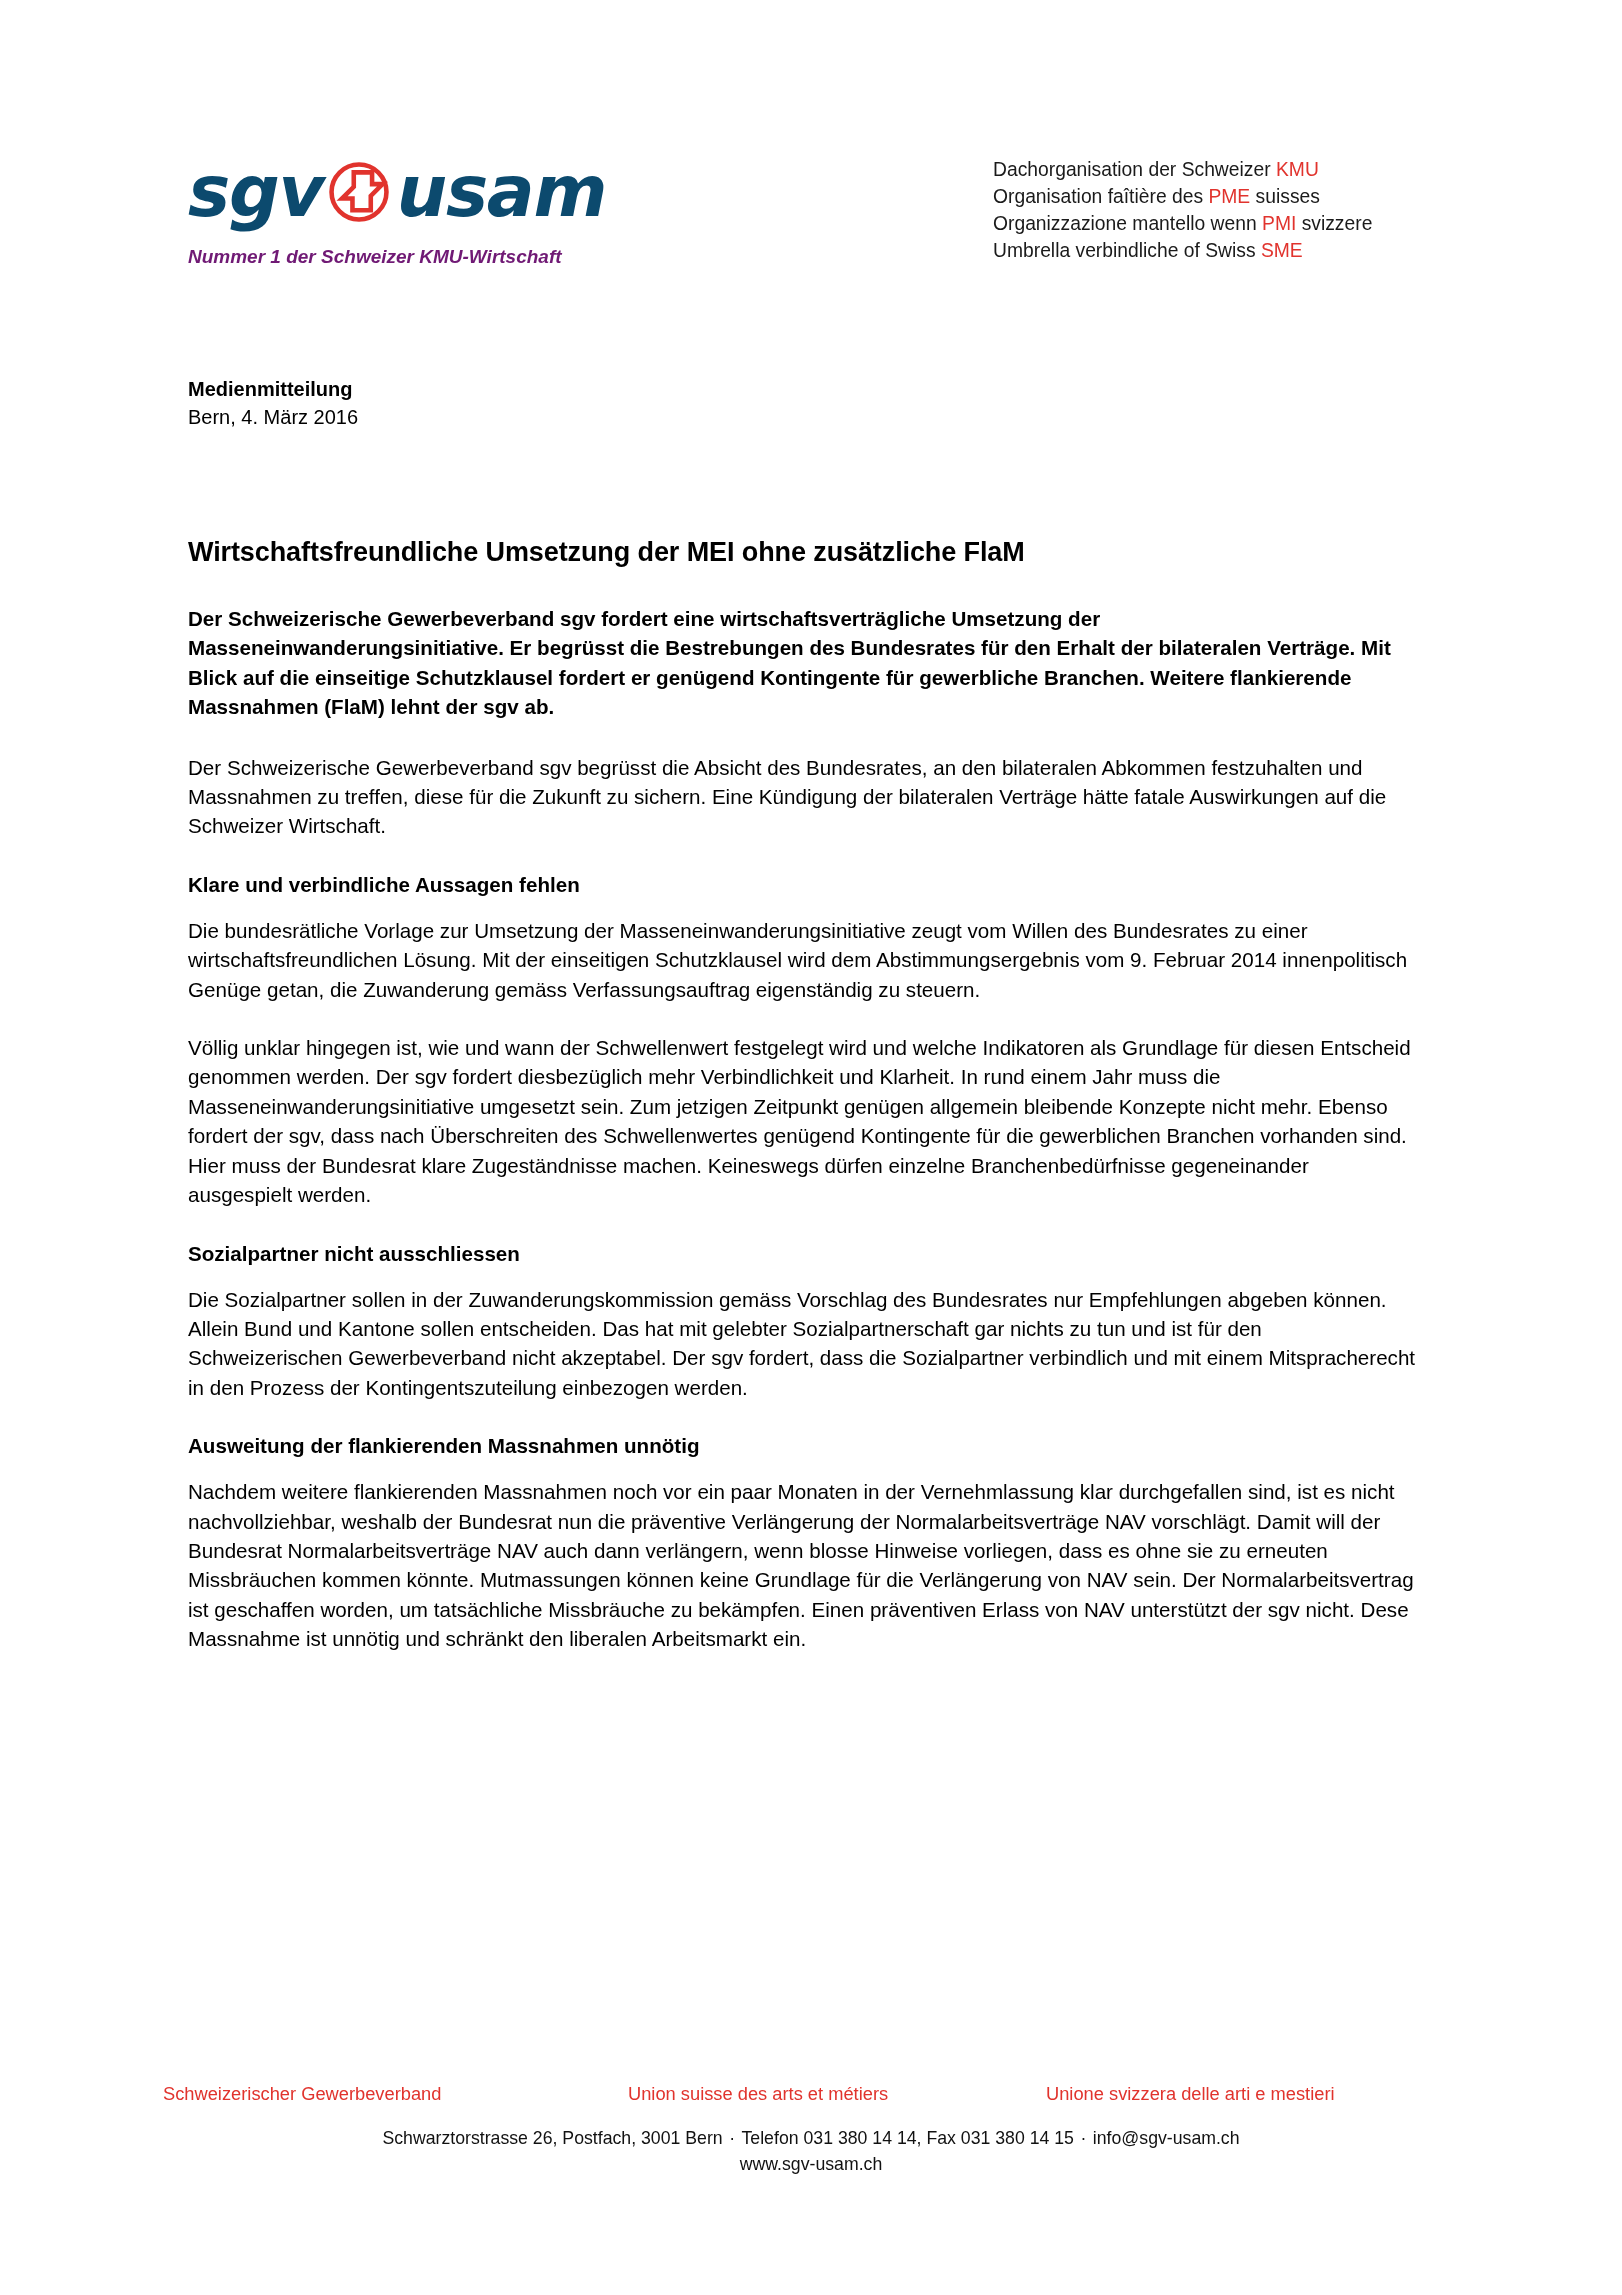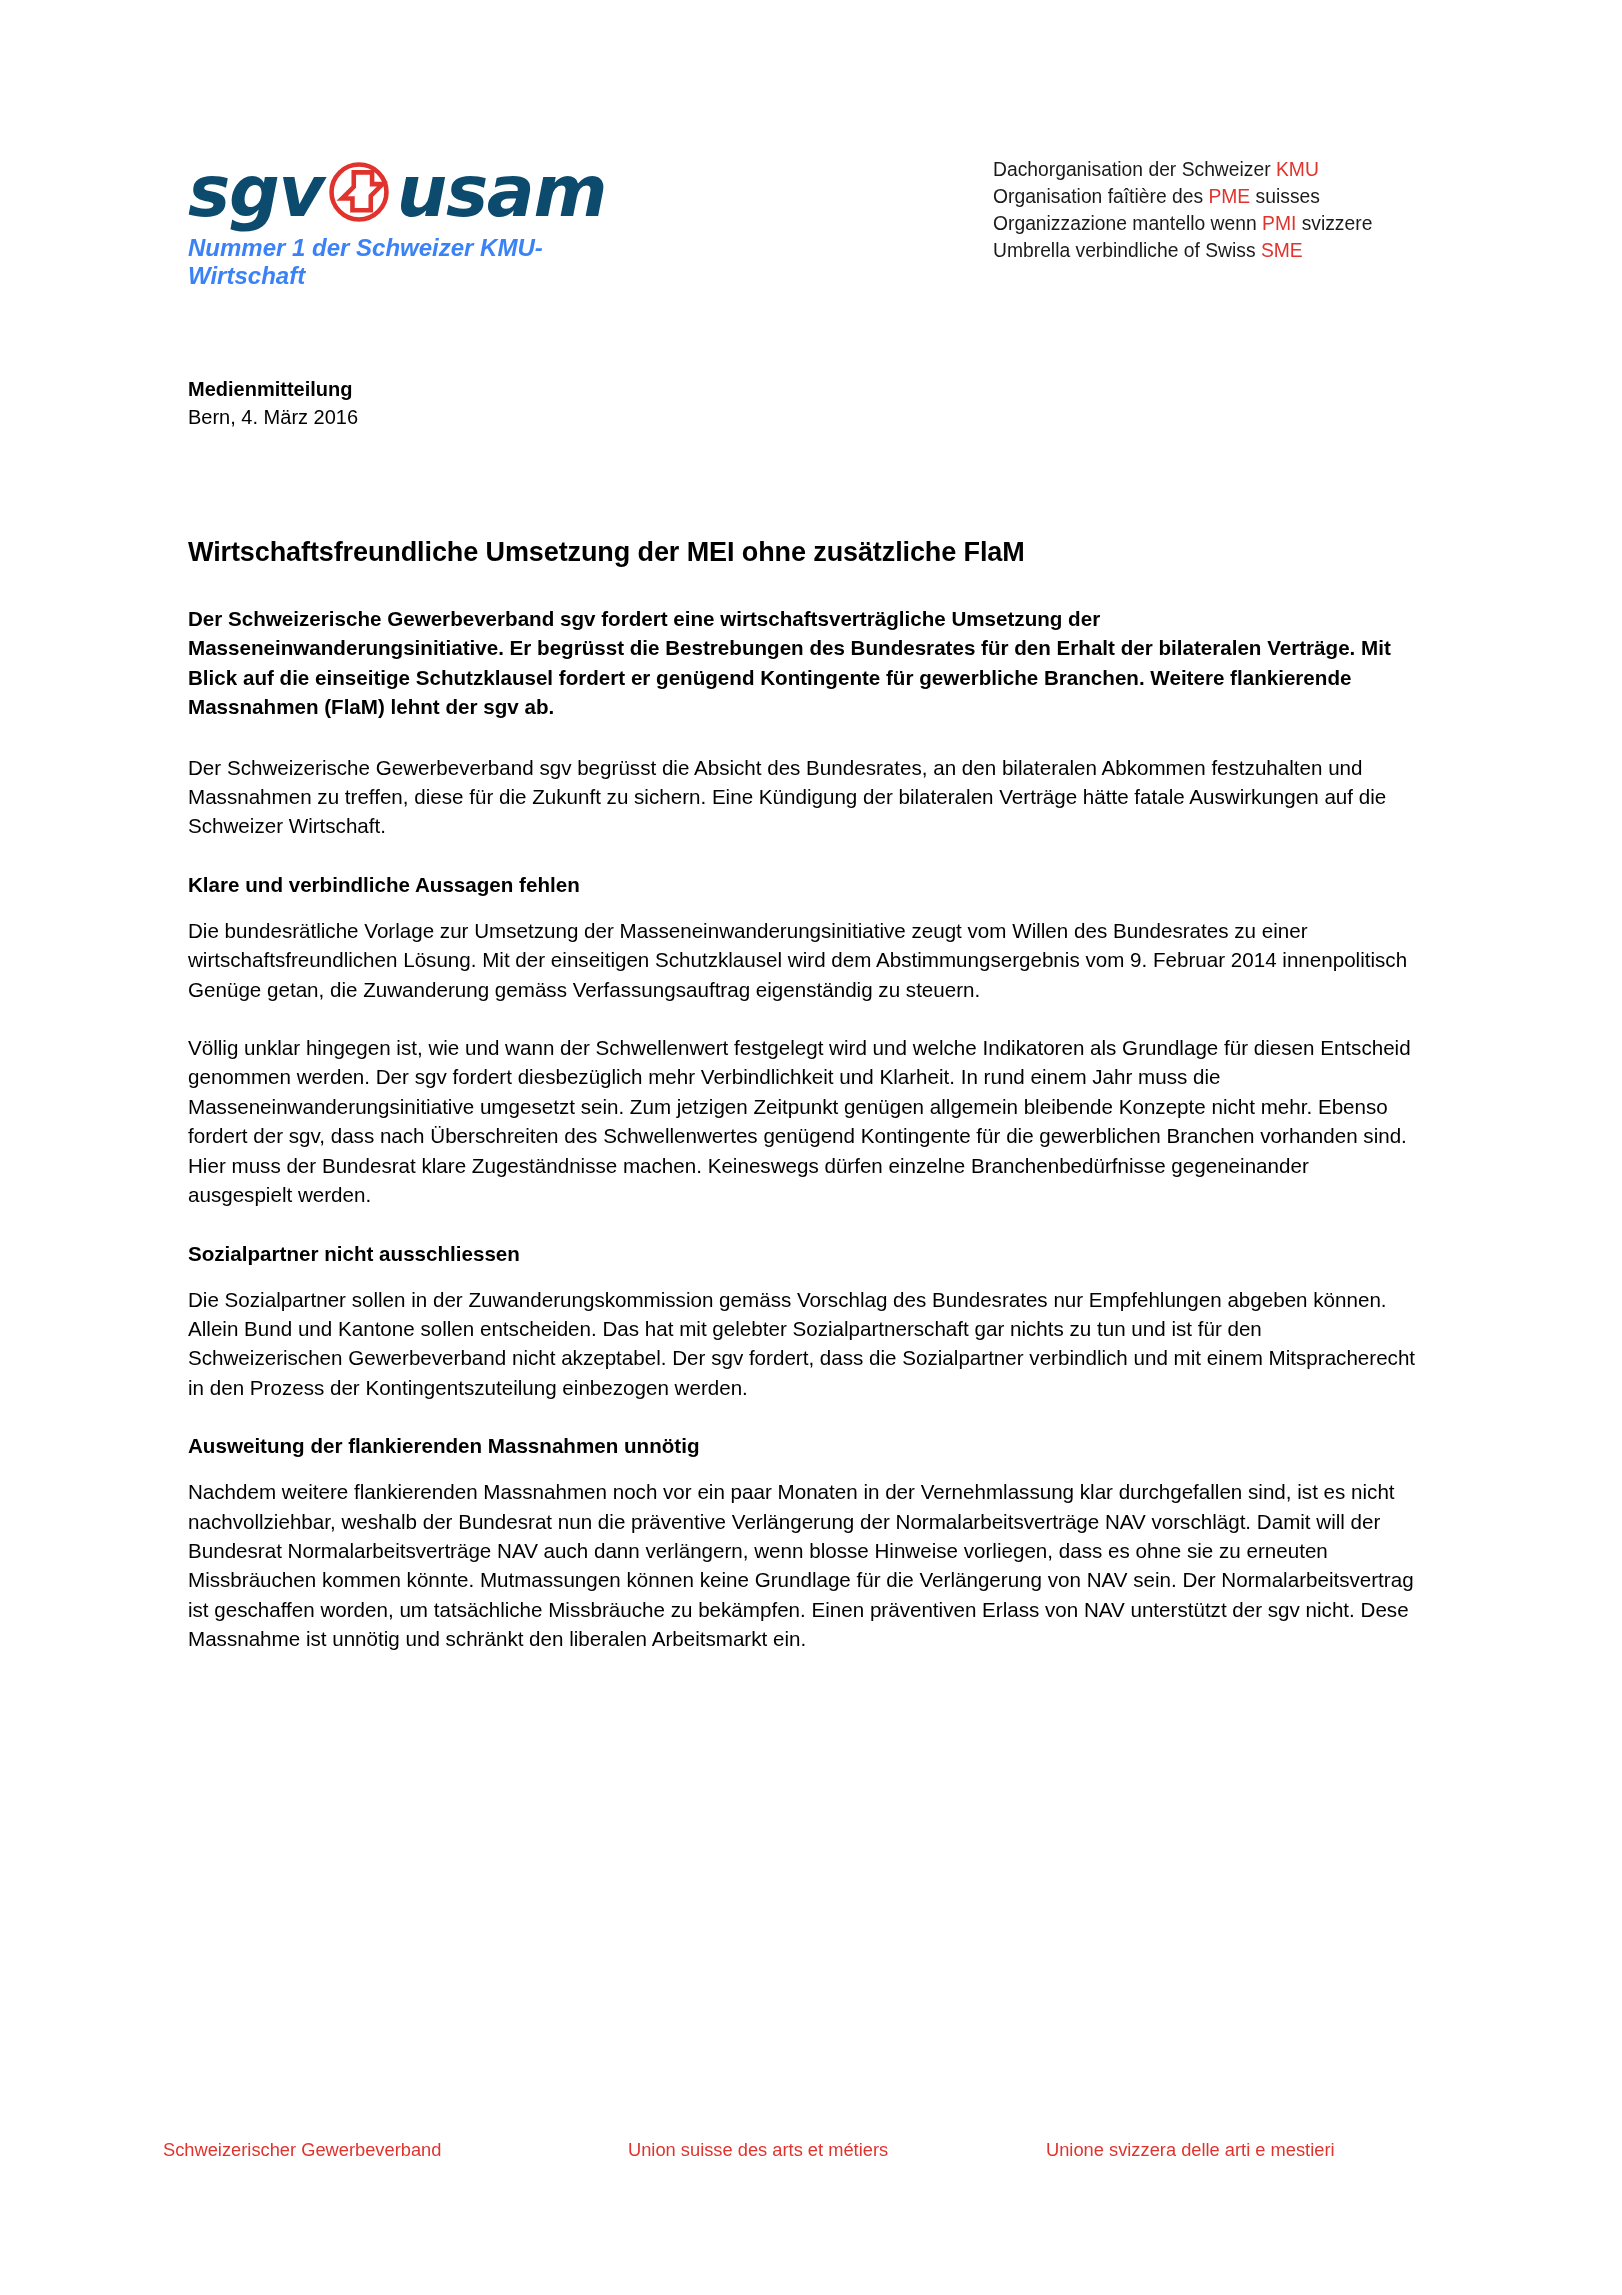--- a/index.html
+++ b/index.html
@@ -50,23 +50,23 @@
     position: relative;
     width: 68px;
     height: 68px;
     margin: 0 3.9px 0 1.3px;
     flex: 0 0 auto;
   }
   .logo-tagline {
     font-family: "Liberation Sans", sans-serif;
     font-style: italic;
     font-weight: bold;
-    font-size: 24px;
-    color: #3b82f6;
-    margin-top: 3px;
+    font-size: 19px;
+    color: #701a75;
+    margin-top: 15px;
     letter-spacing: 0px;
   }
 
   .org-lines {
     position: absolute;
     left: 993px;
     top: 156px;
     font-size: 19.3px;
     line-height: 27px;
     color: #1a1a1a;
@@ -216,16 +216,20 @@
     </div>
 
   </div>
 
   <div class="footer">
     <div class="footer-langs">
       <span class="fl-de">Schweizerischer Gewerbeverband</span>
       <span class="fl-fr">Union suisse des arts et métiers</span>
       <span class="fl-it">Unione svizzera delle arti e mestieri</span>
     </div>
+    <div class="footer-addr">
+      <span>Schwarztorstrasse 26, Postfach, 3001 Bern</span><span class="sep">·</span><span>Telefon 031 380 14 14, Fax 031 380 14 15</span><span class="sep">·</span><span>info@sgv-usam.ch</span>
+      <div>www.sgv-usam.ch</div>
+    </div>
   </div>
 
 </div>
 
 
 </body></html>

